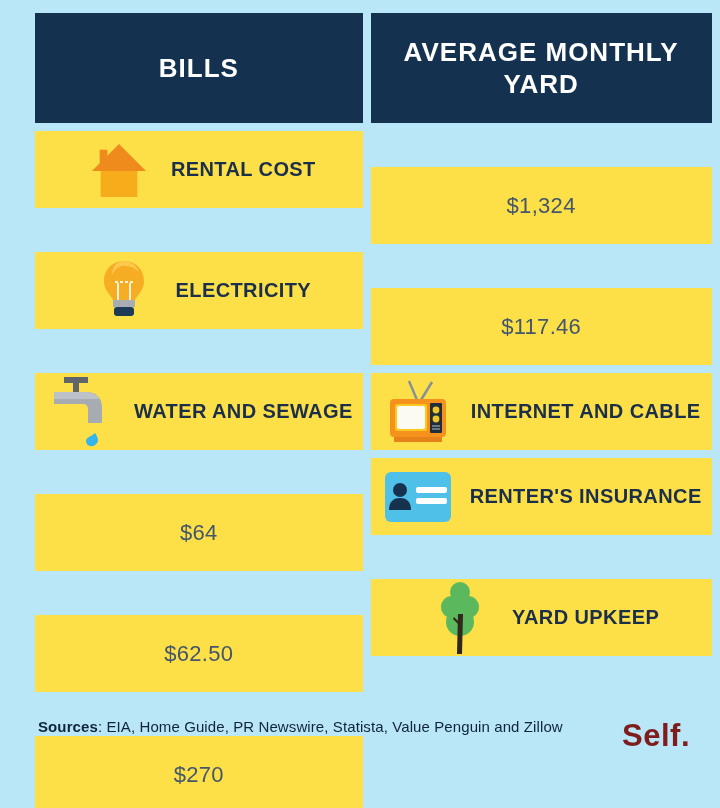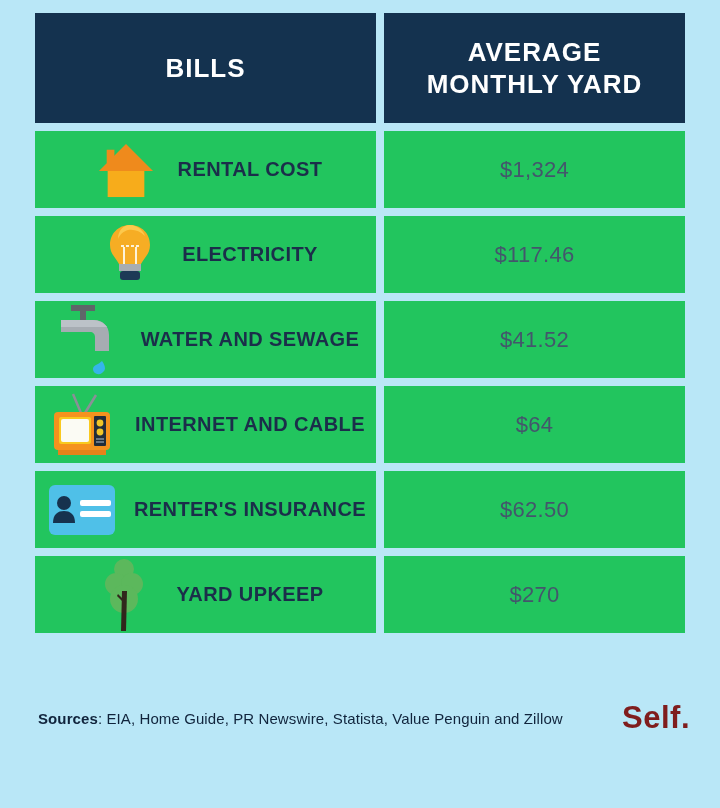--- a/index.html
+++ b/index.html
@@ -14,21 +14,21 @@
     background: #b9e7f7;
     position: relative;
   }
   .table {
     display: grid;
     grid-template-columns: 1fr 1fr;
     gap: 8px;
     padding: 13px 35px 0 35px;
   }
   .cell {
-    background: #22c55e;
+    background: #fde047;
     display: flex;
     align-items: center;
     justify-content: center;
   }
   .head-cell {
     background: #14324f;
     height: 110px;
     color: #ffffff;
     font-weight: bold;
     font-size: 26px;
@@ -53,32 +53,32 @@
     justify-content: center;
     flex: 0 0 auto;
   }
   .bill-label {
     color: #1b2e4a;
     font-weight: bold;
     font-size: 20px;
     letter-spacing: 0.4px;
     white-space: nowrap;
   }
-  .cost-cell { height: 77px; }
+  .cost-cell { height: 77px; margin-top: 36px; }
   .cost-value {
     color: #44566c;
     font-size: 22px;
     letter-spacing: 0.3px;
   }
   .footer {
     position: absolute;
     left: 0; right: 0;
     top: 718px; bottom: 0;
     display: flex;
-    align-items: center;
+    align-items: flex-start;
     justify-content: space-between;
     padding: 0 30px 0 38px;
   }
   .sources {
     color: #10243c;
     font-size: 15px;
     letter-spacing: 0.1px;
   }
   .sources b { font-weight: bold; }
   .brand {
@@ -141,23 +141,20 @@
       <span class="icon-box">
         <svg width="60" height="74" viewBox="0 0 60 74">
           <rect x="12" y="2" width="24" height="6" fill="#5f6569"></rect>
           <rect x="21" y="8" width="6" height="9" fill="#5f6569"></rect>
           <path d="M2 17 L34 17 C44 17 50 23 50 32 L50 48 L36 48 L36 34 C36 31 34 29 31 29 L2 29 Z" fill="#a6acb2"></path>
           <path d="M2 17 L34 17 C40 17 45 20 48 24 L2 24 Z" fill="#bcc2c8"></path>
           <path d="M43 58 C47 64 47 67 43 70 C39 73 34 70 34 66 C34 62 39 62 43 58 Z" fill="#35b5ea"></path>
         </svg>
       </span>
       <span class="bill-label">WATER AND SEWAGE</span>
-    </div>
-    <div class="cell cost-cell">
-      <span class="cost-value">$41.52</span>
     </div>
 
     <div class="cell bill-cell">
       <span class="icon-box">
         <svg width="66" height="68" viewBox="0 0 66 68">
           <g stroke="#8a9097" stroke-width="2.5" fill="none">
             <path d="M31 22 L23 3"></path>
             <path d="M35 22 L46 4"></path>
           </g>
           <rect x="4" y="21" width="56" height="38" rx="4" fill="#f5921e"></rect>

